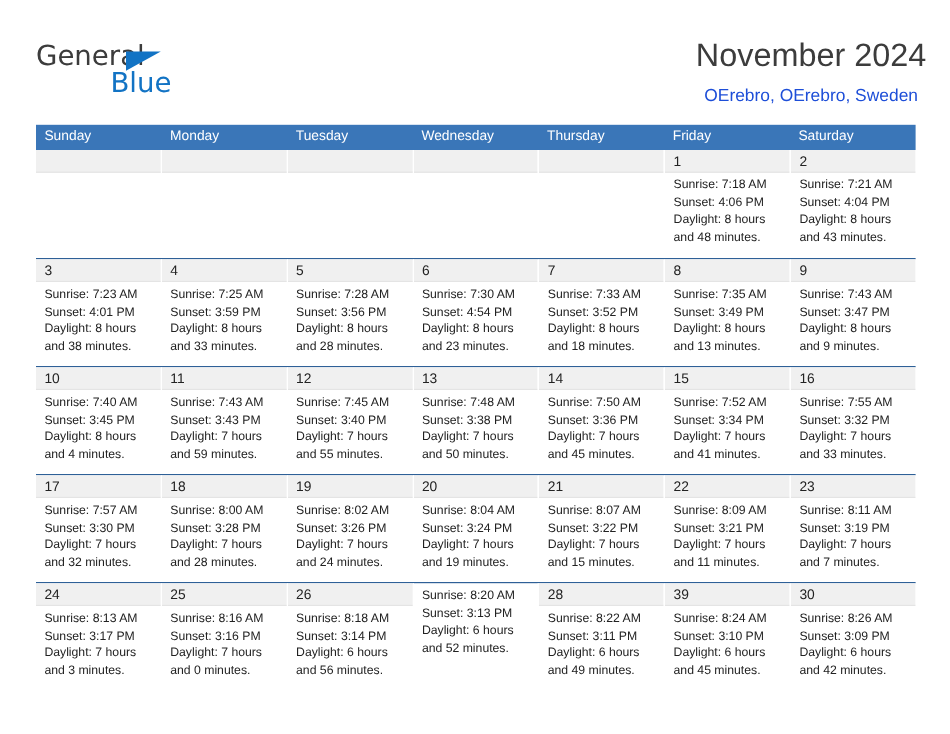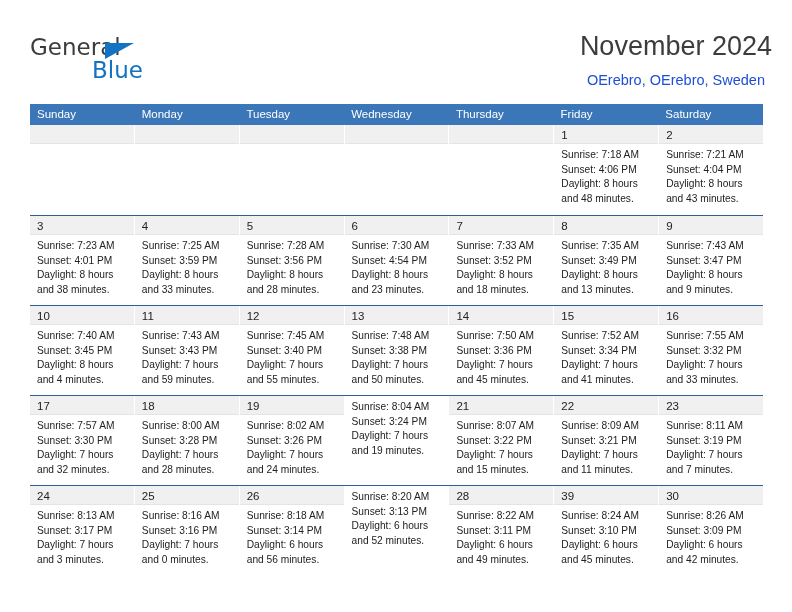--- a/index.html
+++ b/index.html
@@ -375,20 +375,21 @@
           <div class="day-cell">
             <div class="daynum-band"><span class="daynum">19</span></div>
             <div class="day-body">
               <div class="day-line">Sunrise: 8:02 AM</div>
               <div class="day-line">Sunset: 3:26 PM</div>
               <div class="day-line">Daylight: 7 hours</div>
               <div class="day-line">and 24 minutes.</div>
             </div>
           </div>
           <div class="day-cell">
+            <div class="daynum-band"><span class="daynum">20</span></div>
             <div class="day-body">
               <div class="day-line">Sunrise: 8:04 AM</div>
               <div class="day-line">Sunset: 3:24 PM</div>
               <div class="day-line">Daylight: 7 hours</div>
               <div class="day-line">and 19 minutes.</div>
             </div>
           </div>
           <div class="day-cell">
             <div class="daynum-band"><span class="daynum">21</span></div>
             <div class="day-body">

